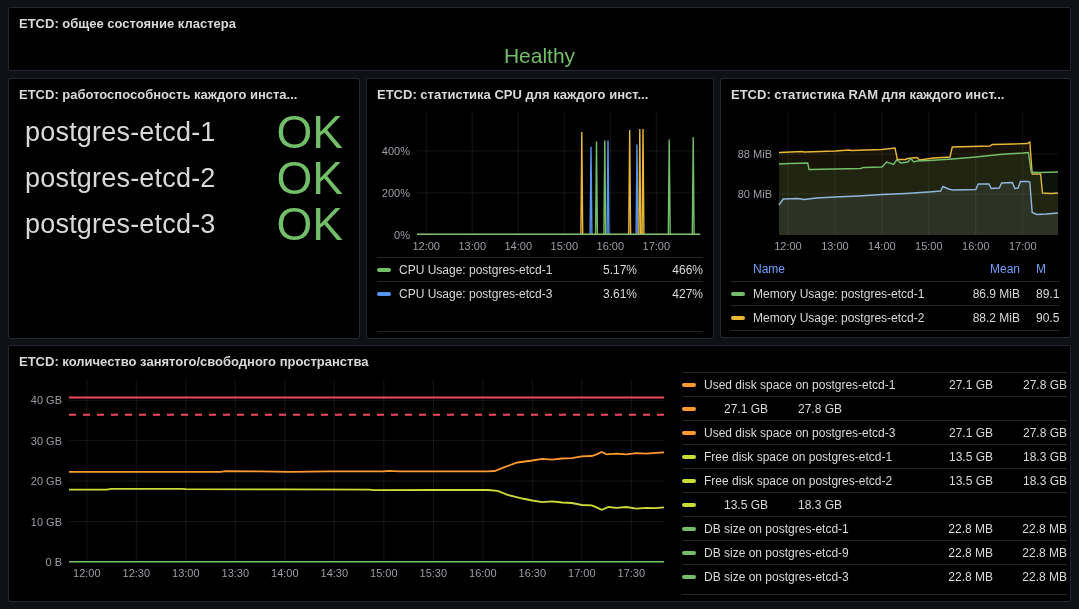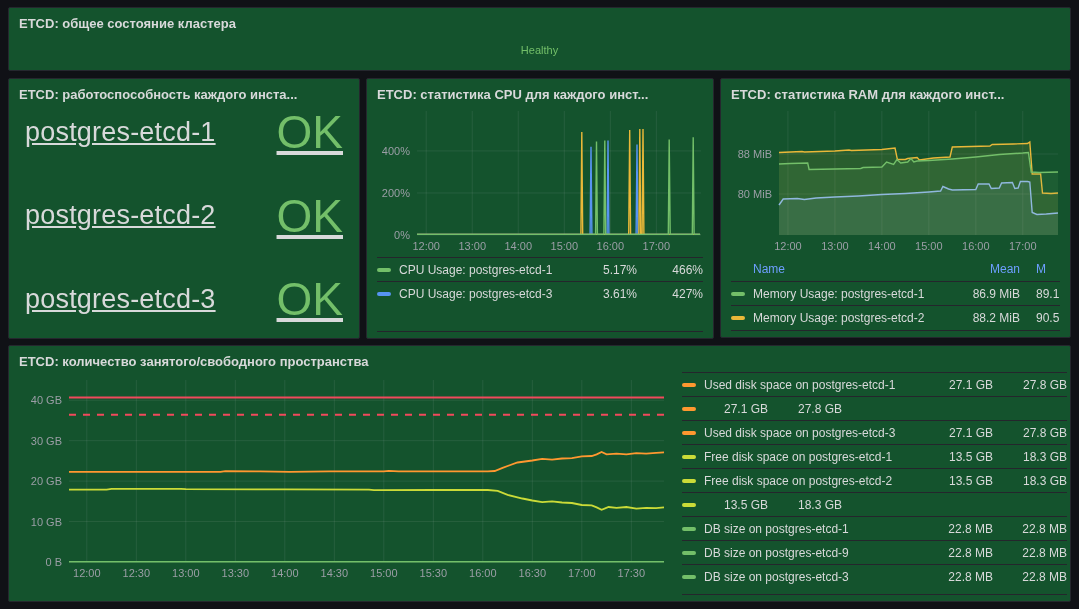--- a/index.html
+++ b/index.html
@@ -4,35 +4,35 @@
 <style>
   * { margin:0; padding:0; box-sizing:border-box; }
   html,body { background:#0f1116; }
   #app {
     position:relative; width:1079px; height:609px;
     background:#101116;
     font-family:"Liberation Sans", sans-serif;
     color:#d8d9da; overflow:hidden;
   }
   .panel {
-    position:absolute; background:#14532d;
+    position:absolute; background:#000000;
     border:1px solid #25272e; border-radius:2px;
     padding:6px 10px; display:flex; flex-direction:column; overflow:hidden;
   }
   .panel-title {
     font-size:13px; font-weight:700; color:#d8d9da;
     line-height:20px; height:20px; white-space:nowrap; overflow:hidden;
     flex:0 0 auto; cursor:pointer;
   }
   
   #panel-overall { left:8px; top:7px; width:1063px; height:64px; }
-  .healthy-value { margin-top:10px; text-align:center; font-size:11px; font-weight:500; color:#73BF69; }
+  .healthy-value { margin-top:10px; text-align:center; font-size:21px; font-weight:500; color:#73BF69; }
   
   #panel-health { left:8px; top:78px; width:352px; height:261px; }
-  .health-rows { flex:1; display:flex; flex-direction:column; justify-content:space-between; padding:4px 6px 10px 6px;text-decoration:underline; }
+  .health-rows { flex:1; display:flex; flex-direction:column; justify-content:flex-start; padding:4px 6px 10px 6px; }
   .health-row { display:flex; align-items:center; justify-content:space-between; }
   .inst-name { font-size:27px; font-weight:400; color:#d8d9da; letter-spacing:0.2px; }
   .inst-ok { font-size:46px; font-weight:500; color:#73BF69; line-height:1; }
   
   #panel-cpu { left:366px; top:78px; width:348px; height:261px; }
   #panel-ram { left:720px; top:78px; width:351px; height:260px; }
   #panel-disk { left:8px; top:345px; width:1063px; height:257px; }
   svg.chart { flex:0 0 auto; display:block; }
   .grid { stroke:rgba(204,204,220,0.10); stroke-width:1; }
   .tick { fill:#9b9ea6; font-size:11px; font-family:"Liberation Sans",sans-serif; }

